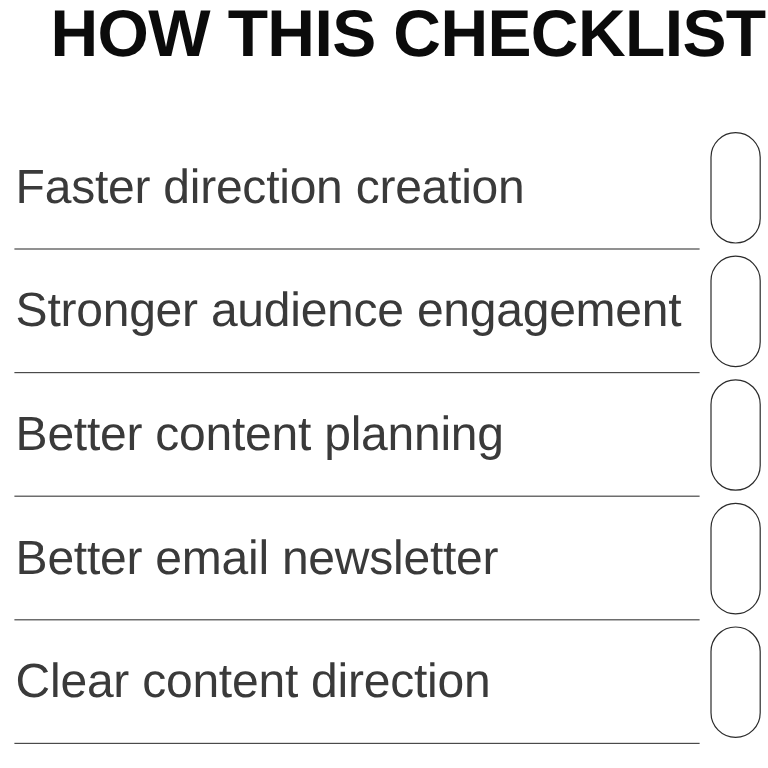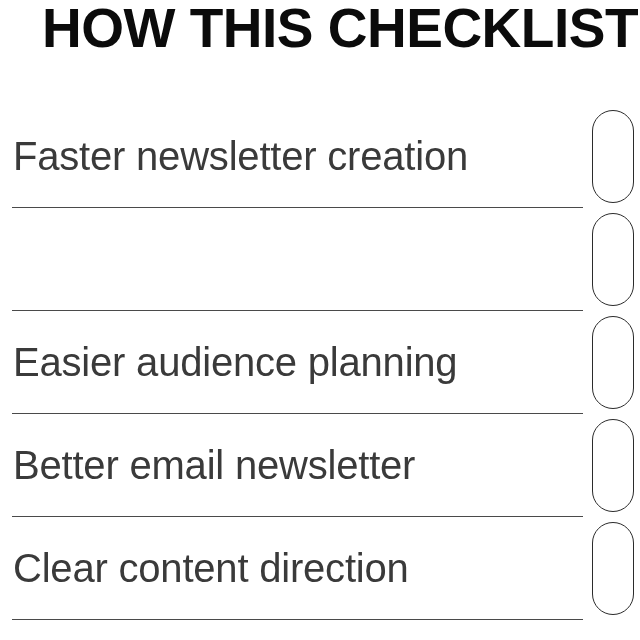--- a/index.html
+++ b/index.html
@@ -92,32 +92,33 @@
 
 <div id="canvas">
 
   <div class="heading">
     <span class="heading-line">HOW THIS CHECKLIST</span>
   </div>
 
   <div class="checklist">
 
     <div class="row">
-      <div class="row-label">Faster newsletter creation</div>
+      <div class="row-label">Faster direction creation</div>
       <div class="row-checkbox"></div>
       <div class="row-divider"></div>
     </div>
 
     <div class="row">
+      <div class="row-label">Stronger audience engagement</div>
       <div class="row-checkbox"></div>
       <div class="row-divider"></div>
     </div>
 
     <div class="row">
-      <div class="row-label">Easier audience planning</div>
+      <div class="row-label">Better content planning</div>
       <div class="row-checkbox"></div>
       <div class="row-divider"></div>
     </div>
 
     <div class="row">
       <div class="row-label">Better email newsletter</div>
       <div class="row-checkbox"></div>
       <div class="row-divider"></div>
     </div>
 

